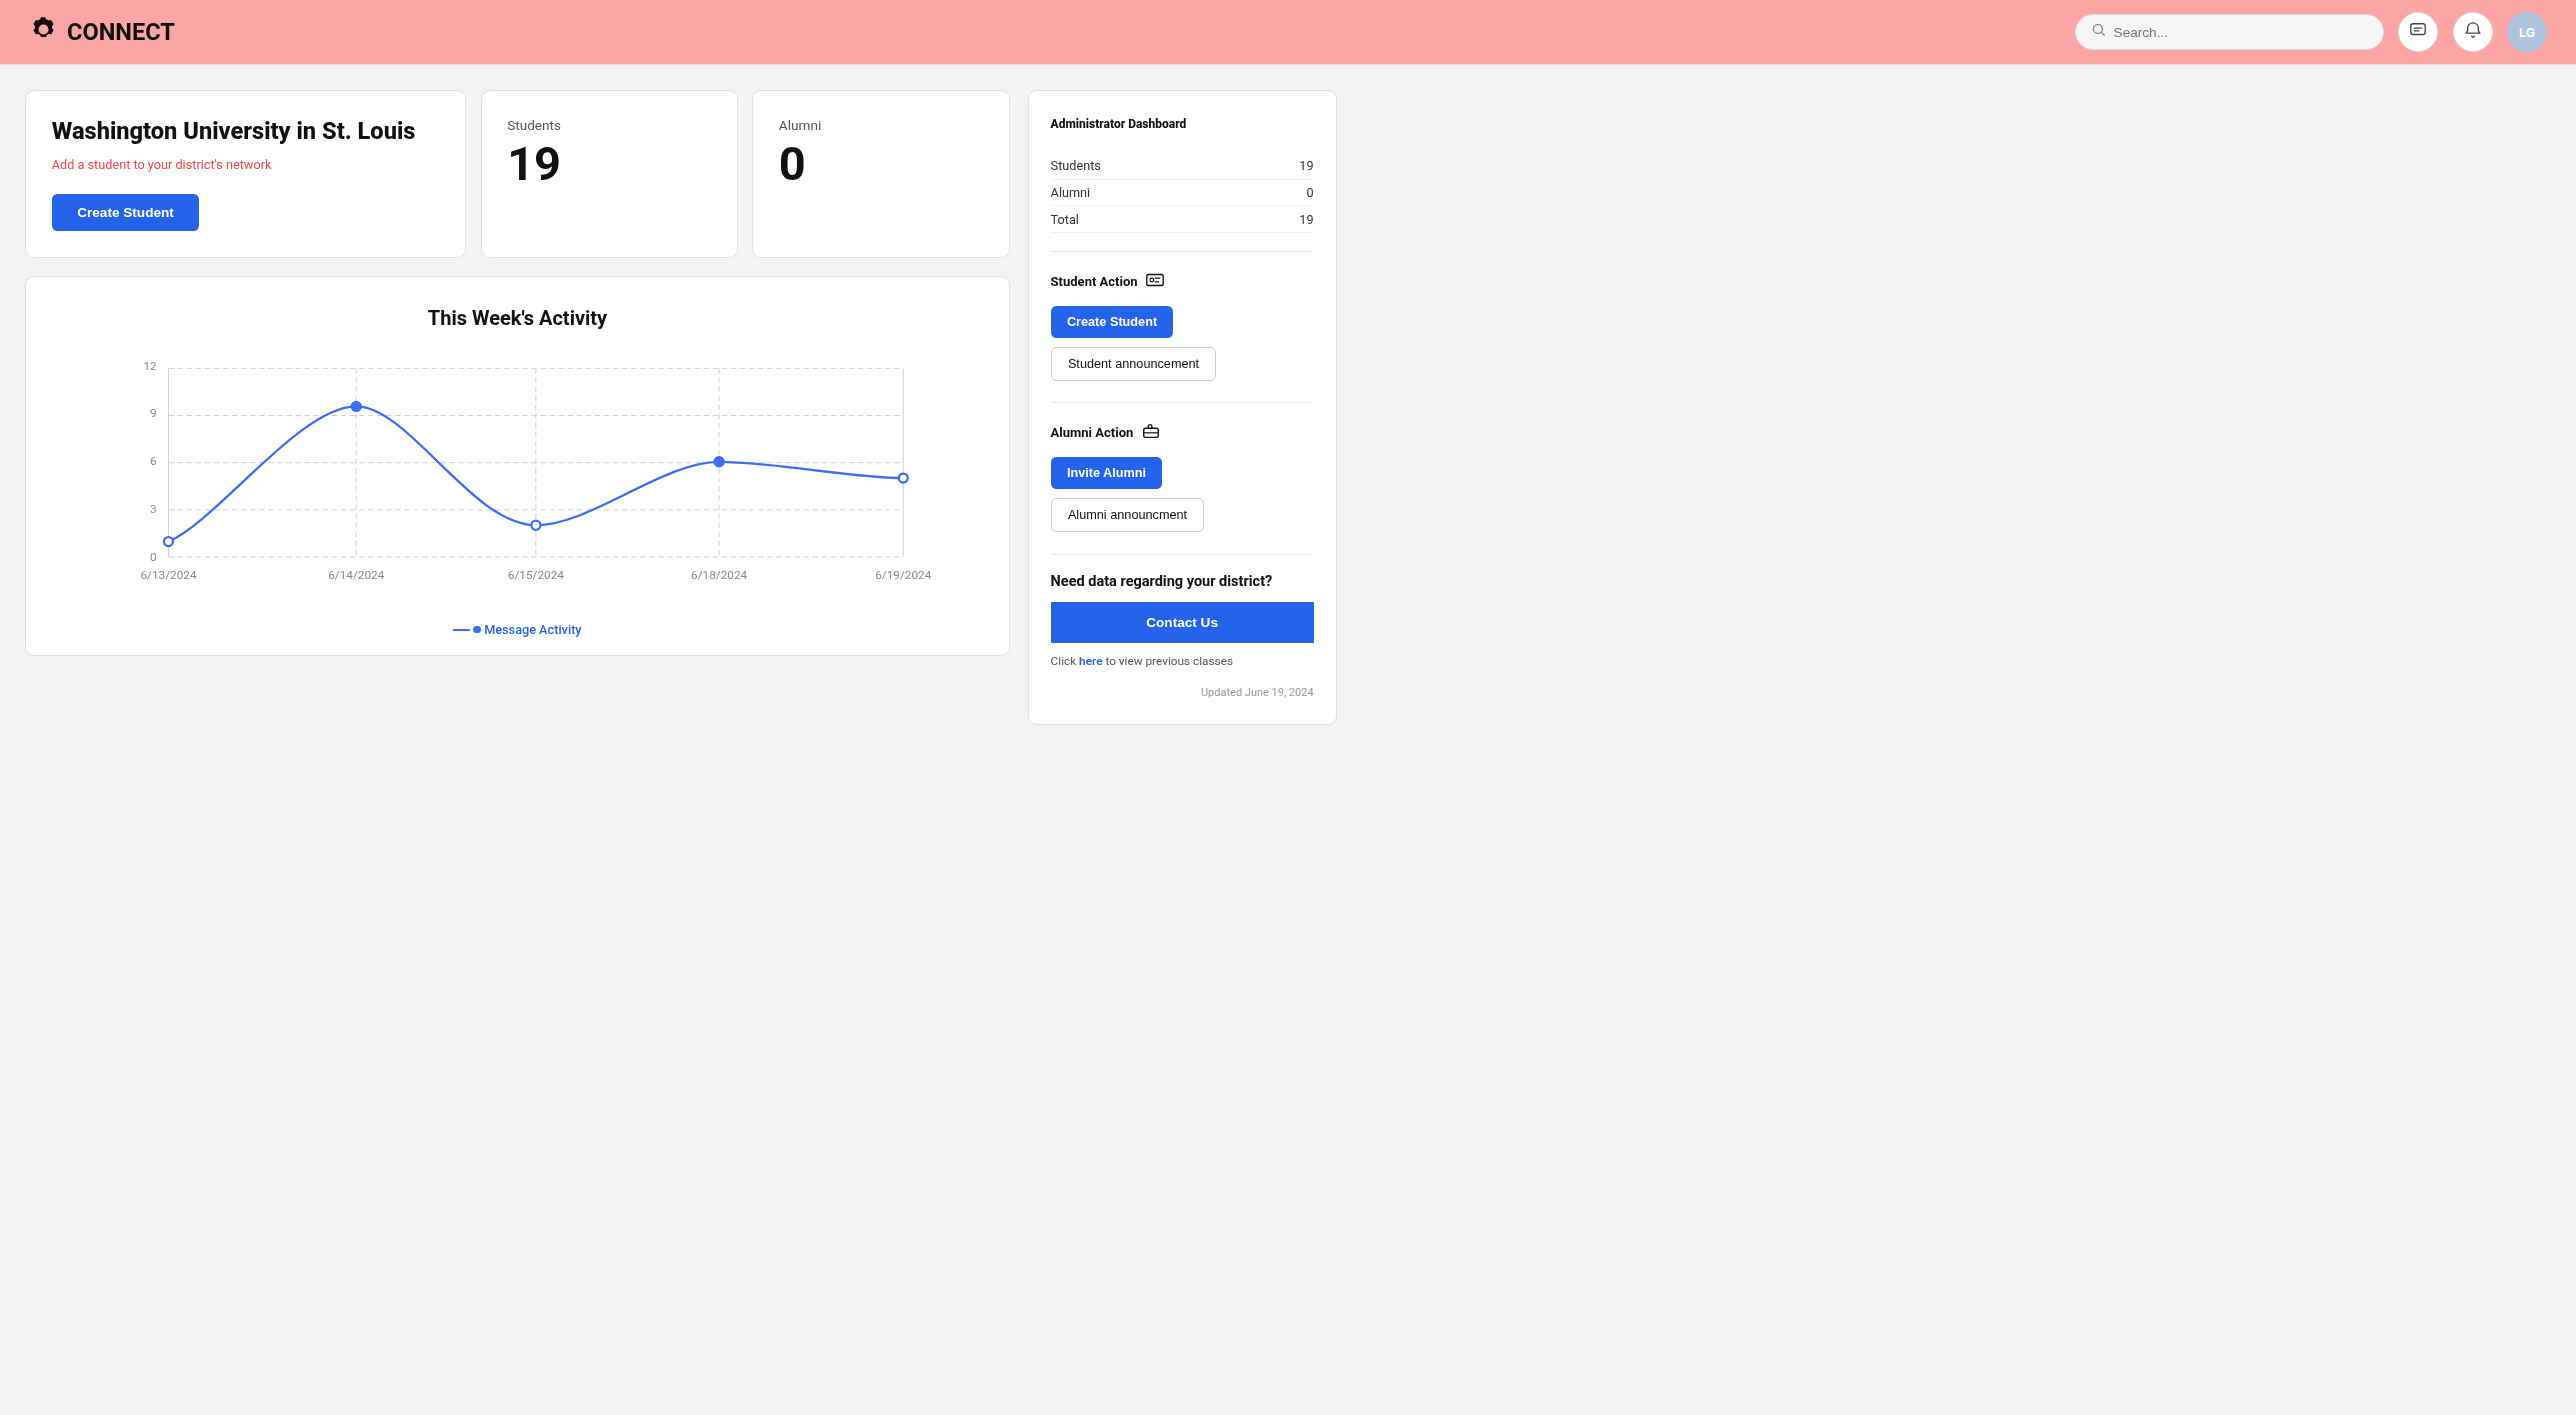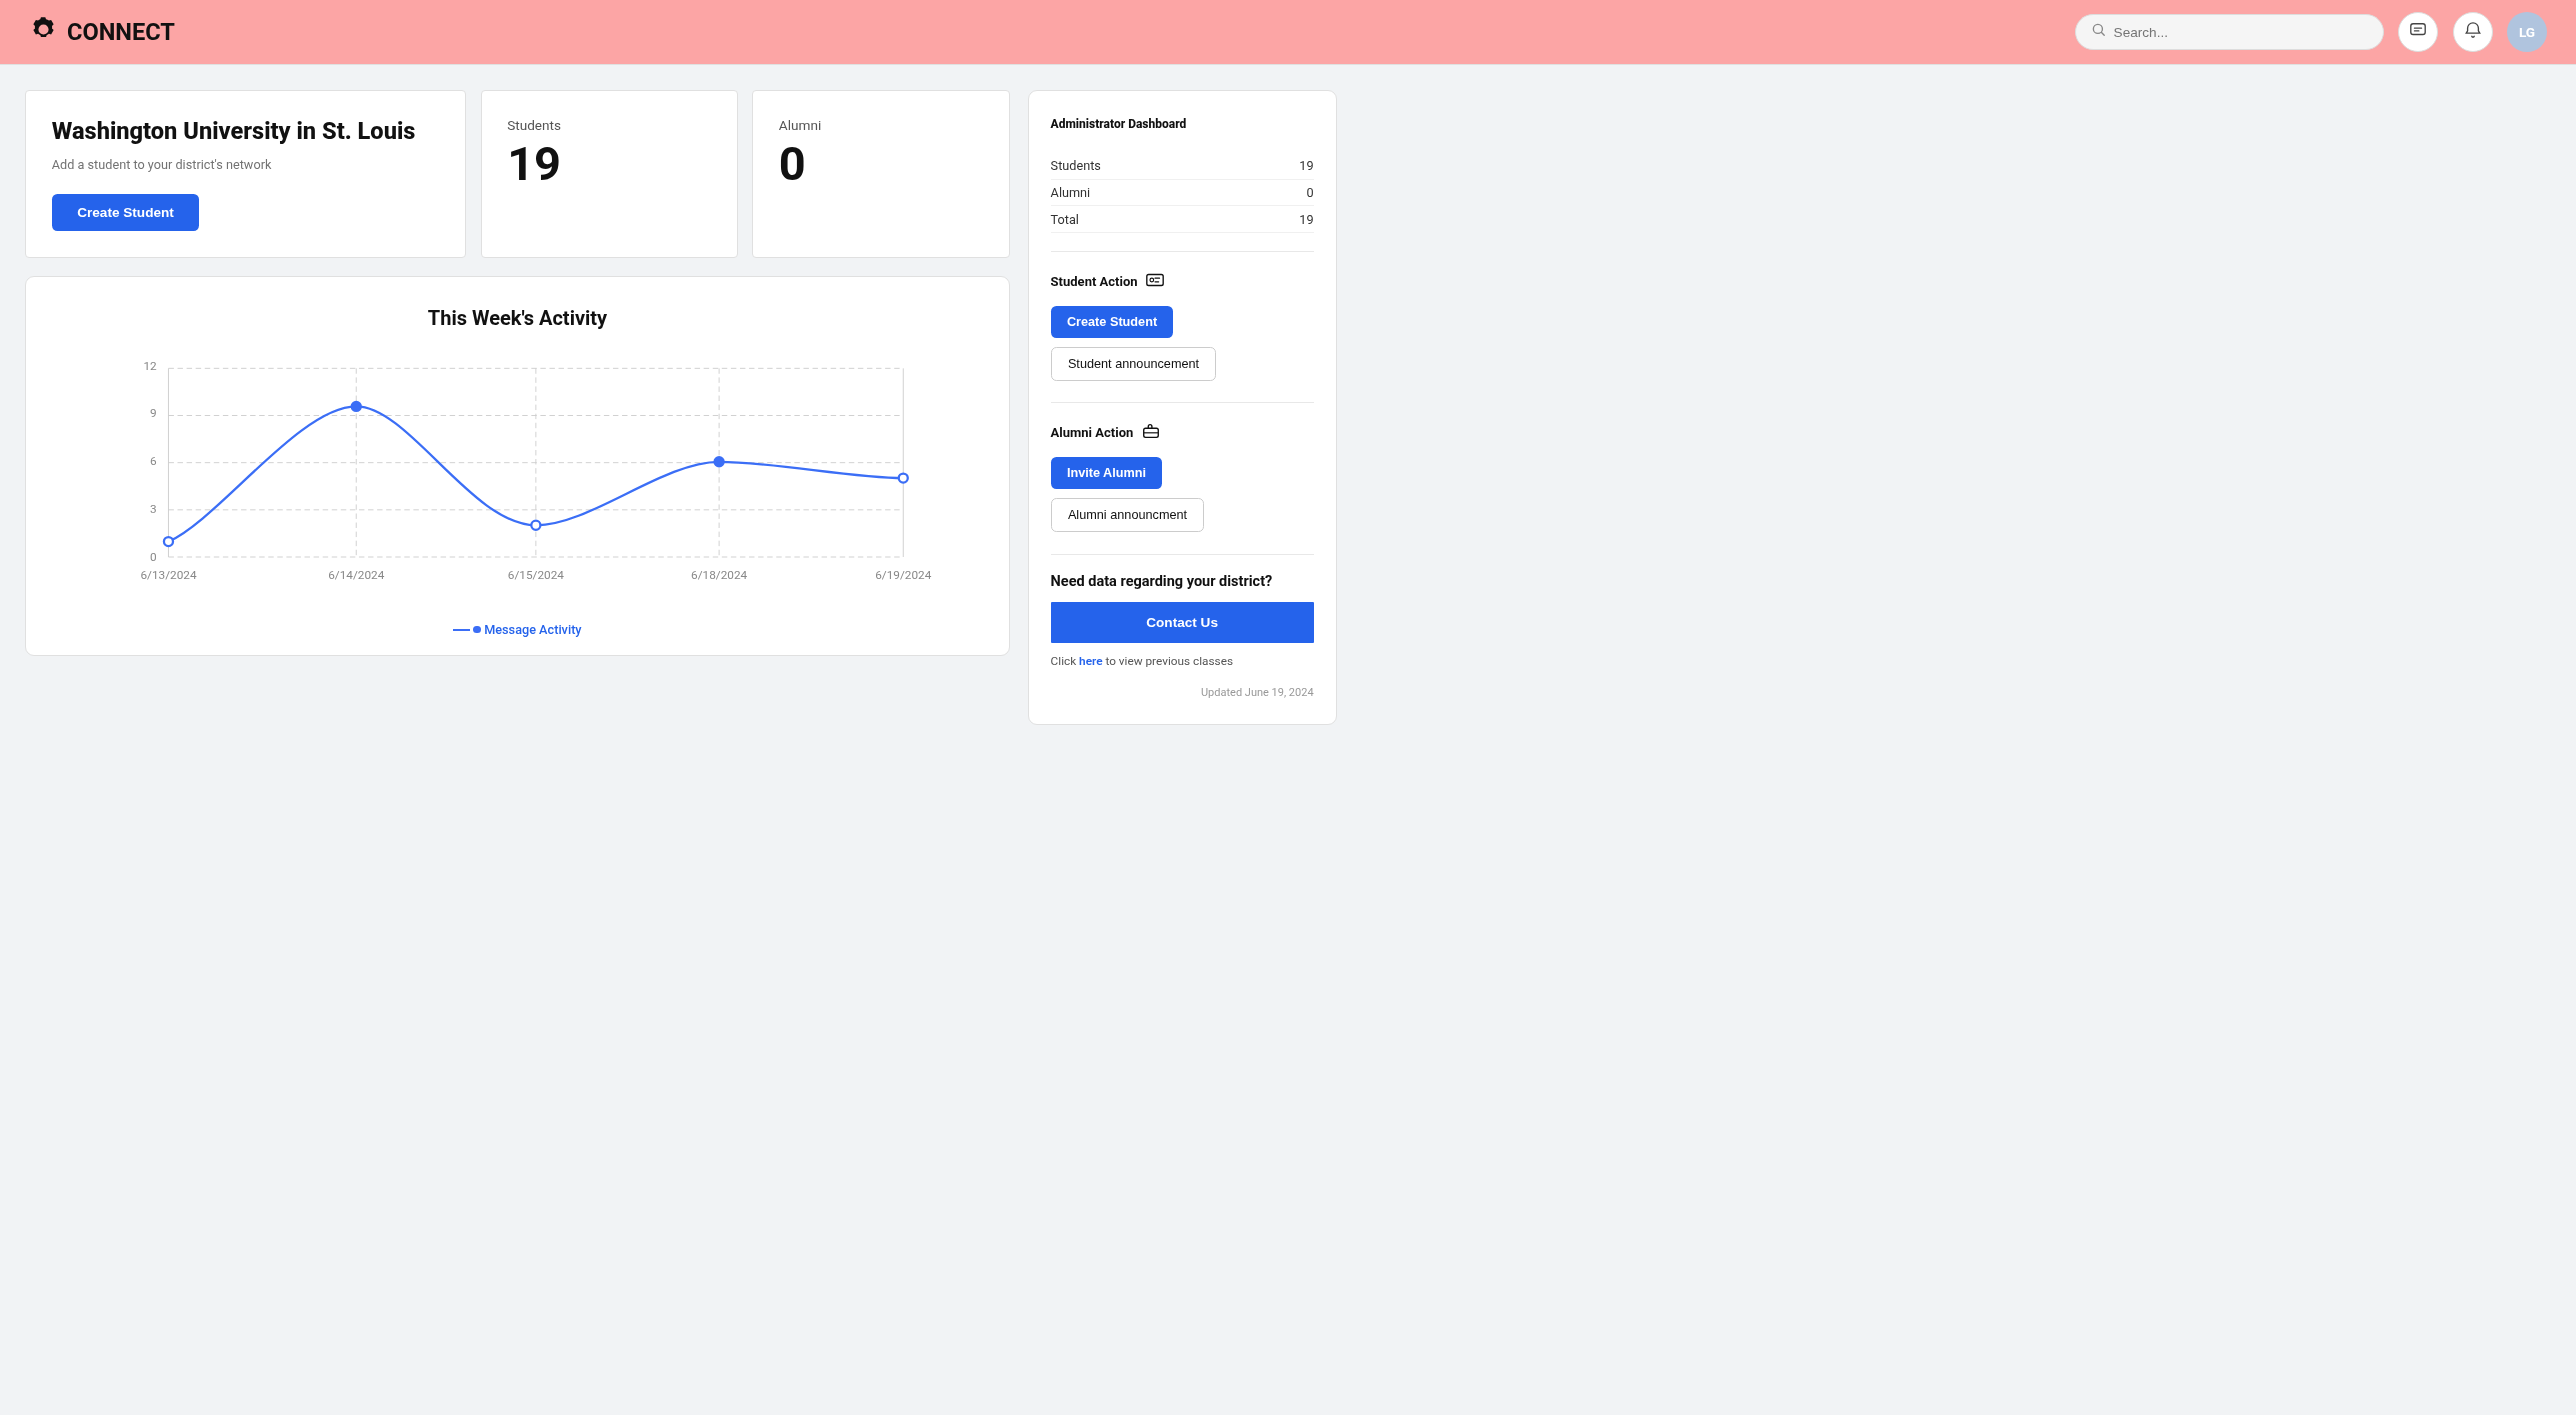--- a/index.html
+++ b/index.html
@@ -102,34 +102,34 @@
     
     .top-cards {
       display: grid;
       grid-template-columns: 1.2fr 0.7fr 0.7fr;
       gap: 14.5px;
     }
 
     .card {
       background: #fff;
       border: 0.9px solid #e0e0e0;
-      border-radius: 4px;
+      border-radius: 9px;
       padding: 25.4px 25.4px;
     }
 
     .school-card h2 {
       font-size: 23.6px;
       font-weight: 800;
       color: #111;
       line-height: 1.25;
       margin-bottom: 11px;
     }
     .school-card p {
       font-size: 12.7px;
-      color: #737373;
+      color: #ef4444;
       margin-bottom: 22px;
     }
     .btn-primary {
       background: #2563eb;
       color: #fff;
       border: none;
       border-radius: 5.4px;
       padding: 11px 25.4px;
       font-size: 13.6px;
       font-weight: 600;

